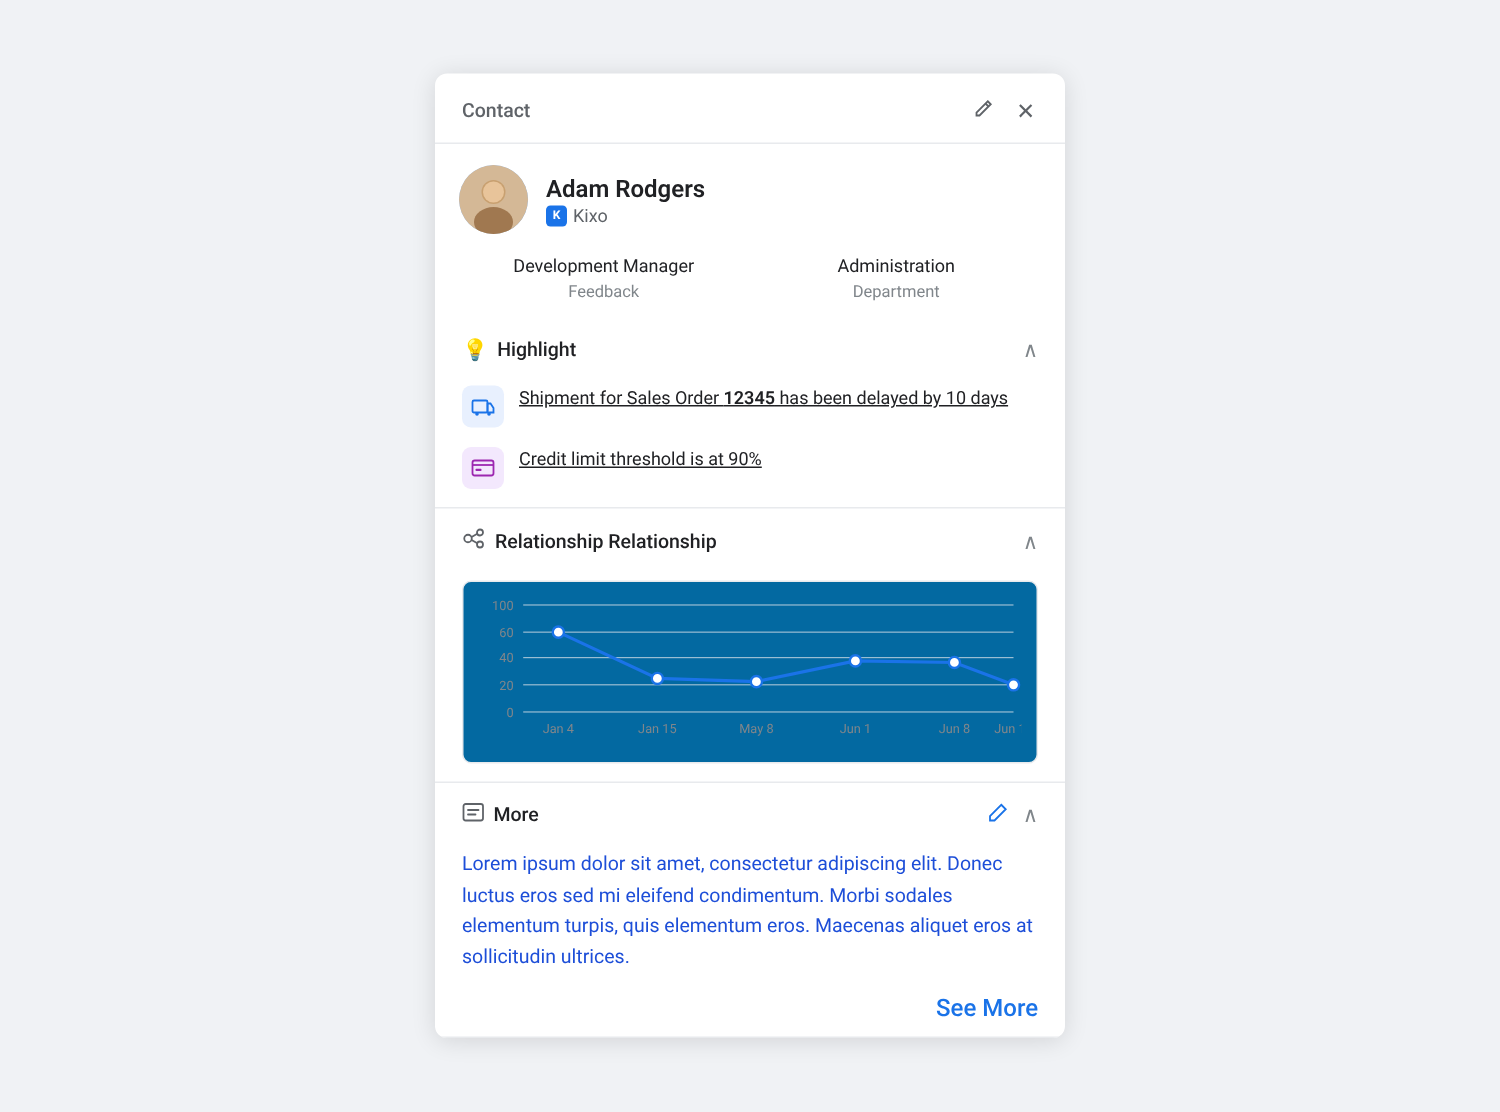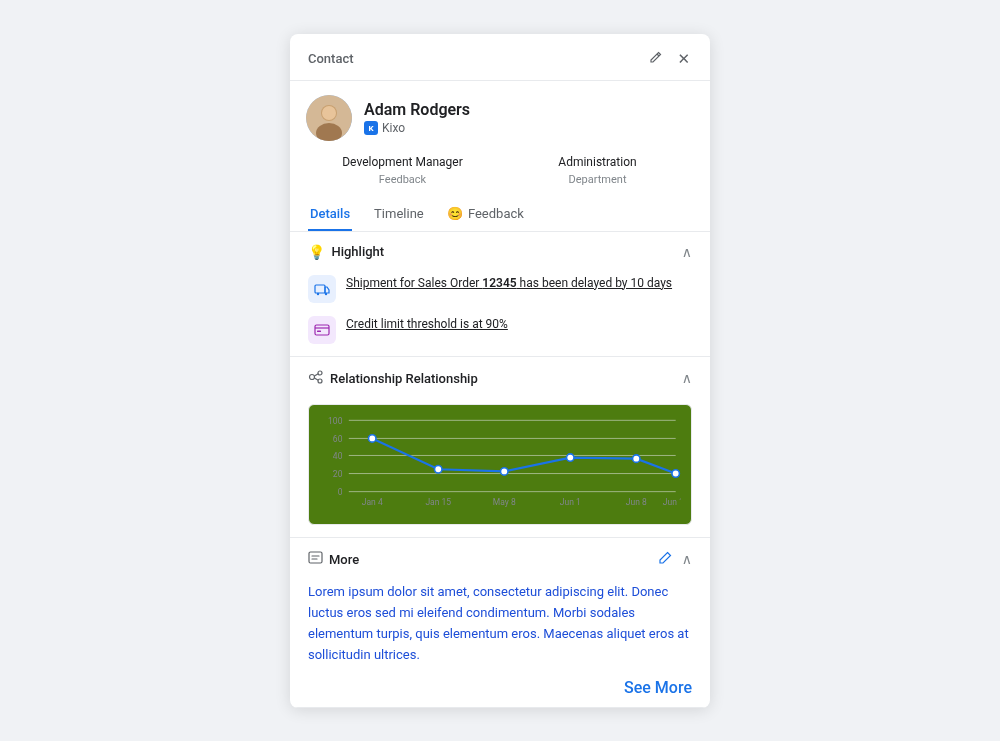--- a/index.html
+++ b/index.html
@@ -181,21 +181,21 @@
       text-decoration: underline;
     }
     .highlight-text strong {
       font-weight: 600;
     }
     .chart-container {
       margin: 8px 18px 12px;
       border: 1px solid #e8eaed;
       border-radius: 6px;
       padding: 10px;
-      background: #4d7c0f;
+      background: #0369a1;
     }
     .notes-content {
       padding: 6px 18px 10px;
     }
     .notes-text {
       font-size: 13px;
       color: #1d4ed8;
       line-height: 1.6;
     }
     .see-more {
@@ -259,32 +259,20 @@
     </div>
   </div>
 
   <div class="contact-meta">
     <div class="meta-value">Development Manager</div>
     <div class="meta-value">Administration</div>
     <div class="meta-label">Feedback</div>
     <div class="meta-label">Department</div>
   </div>
 
-  <div class="tabs">
-    <div class="tab active">
-      <span>Details</span>
-    </div>
-    <div class="tab">
-      <span>Timeline</span>
-    </div>
-    <div class="tab">
-      <span>😊</span>
-      <span>Feedback</span>
-    </div>
-  </div>
 
   <div class="section">
     <div class="section-header">
       <div class="section-title">
         <span class="section-icon">💡</span>
         <span>Highlight</span>
       </div>
       <span class="chevron">∧</span>
     </div>
 

